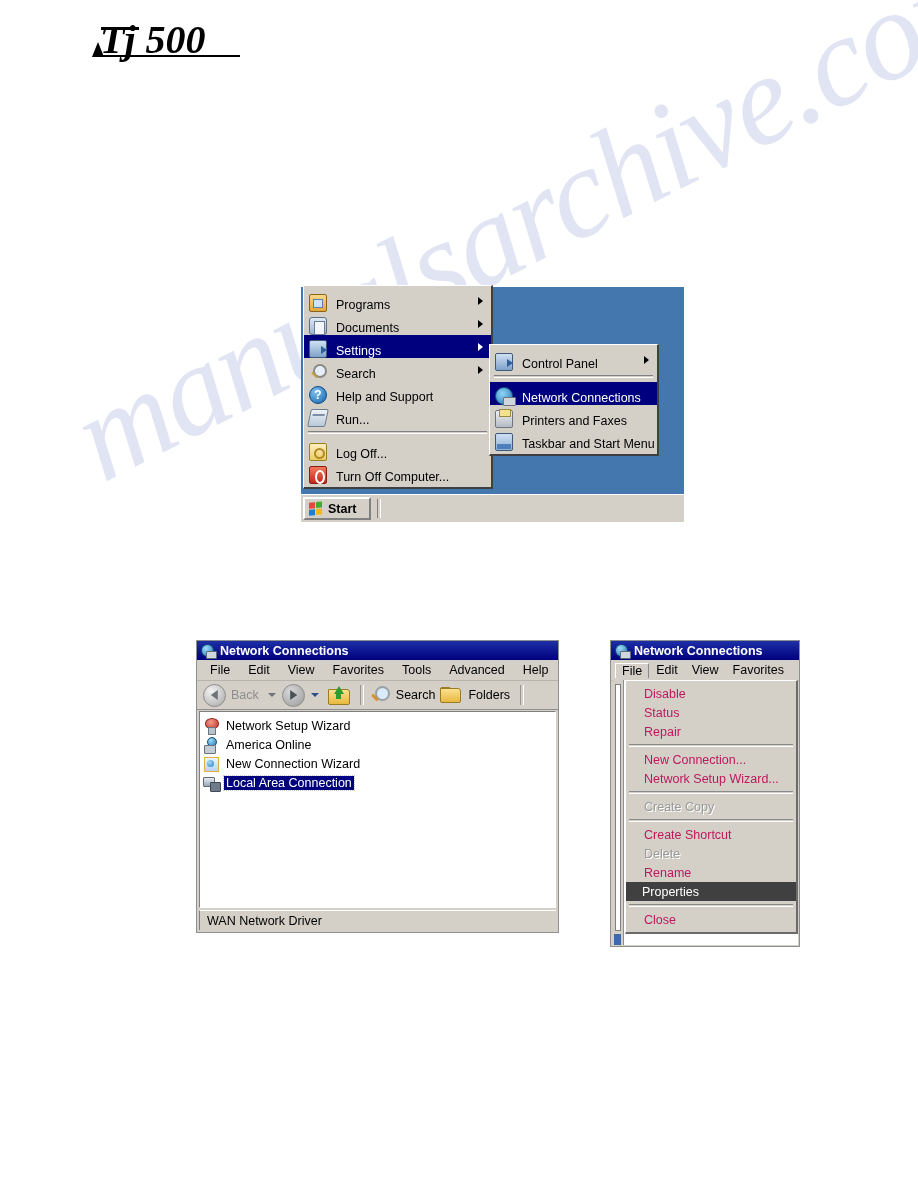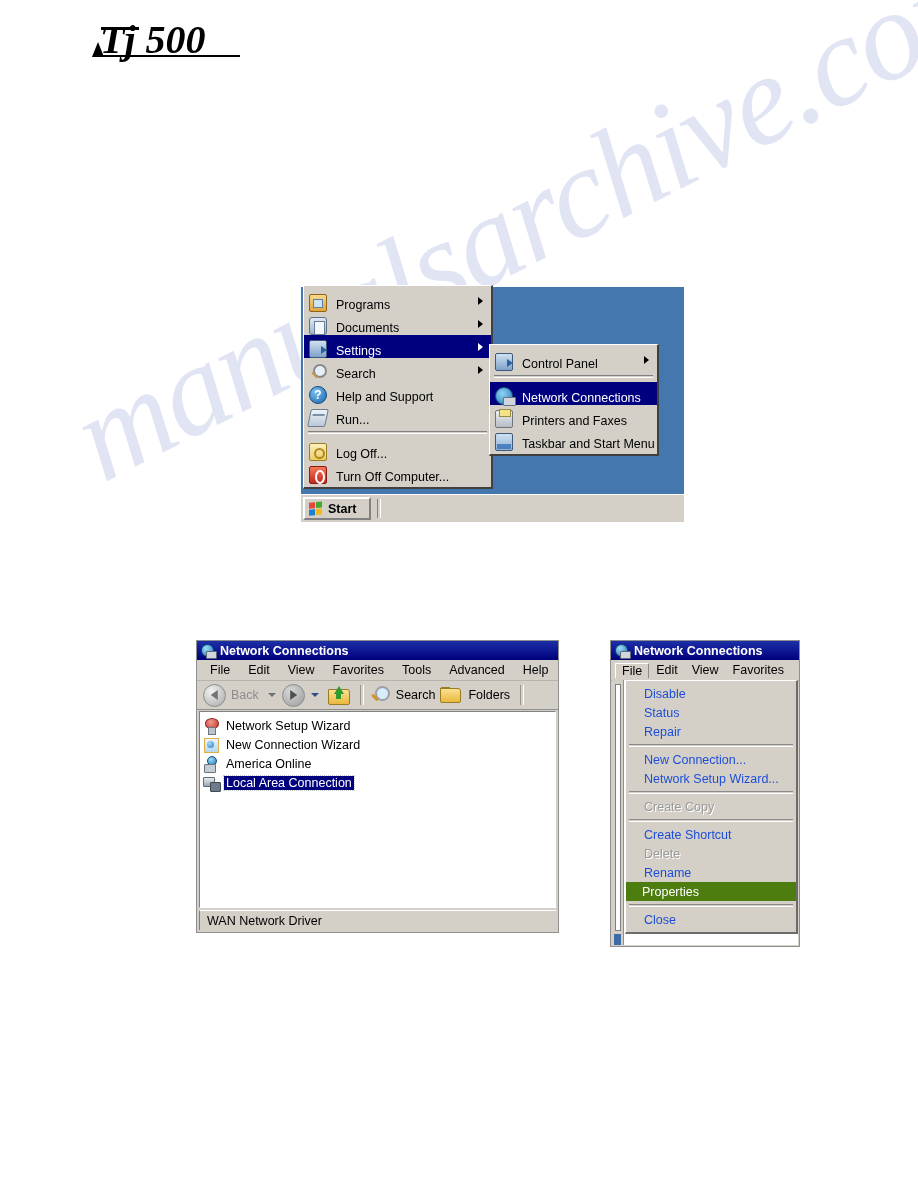--- a/index.html
+++ b/index.html
@@ -476,26 +476,26 @@
     border-right:2px solid #6b6b6b;
     border-bottom:2px solid #6b6b6b;
     padding: 3px 0;
     box-sizing:border-box;
   }
   .fm-item {
     height:19px;
     display:flex; align-items:center;
     padding-left: 18px;
     font-size:12.5px;
-    color:#1d4ed8;
+    color:#be185d;
     white-space:nowrap;
     box-sizing:border-box;
   }
   .fm-item.disabled { color:#9a9a9a; text-shadow: 1px 1px 0 #ffffff; }
-  .fm-item.sel { background:#4d7c0f; color:#ffffff;padding-left:16px; }
+  .fm-item.sel { background:#404040; color:#ffffff;padding-left:16px; }
   .fm-sep {
     height:1px; margin: 3px 3px;
     border-top:1px solid #8a8a8a;
     border-bottom:1px solid #ffffff;
   }
 </style>
 </head>
 <body>
 
 <div class="page">
@@ -658,26 +658,26 @@
       <div class="tb-label on">Folders</div>
       <div class="tb-sep"></div>
     </div>
 
     <div class="listarea">
       <div class="li">
         <div class="li-ico ic-nsw"></div>
         <div class="li-lbl">Network Setup Wizard</div>
       </div>
       <div class="li">
+        <div class="li-ico ic-aol"></div>
+        <div class="li-lbl">America Online</div>
+      </div>
+      <div class="li">
         <div class="li-ico ic-ncw"></div>
         <div class="li-lbl">New Connection Wizard</div>
-      </div>
-      <div class="li">
-        <div class="li-ico ic-aol"></div>
-        <div class="li-lbl">America Online</div>
       </div>
       <div class="li sel">
         <div class="li-ico ic-lan"></div>
         <div class="li-lbl">Local Area Connection</div>
       </div>
     </div>
 
     <div class="statusbar">
       <span>WAN Network Driver</span>
     </div>

